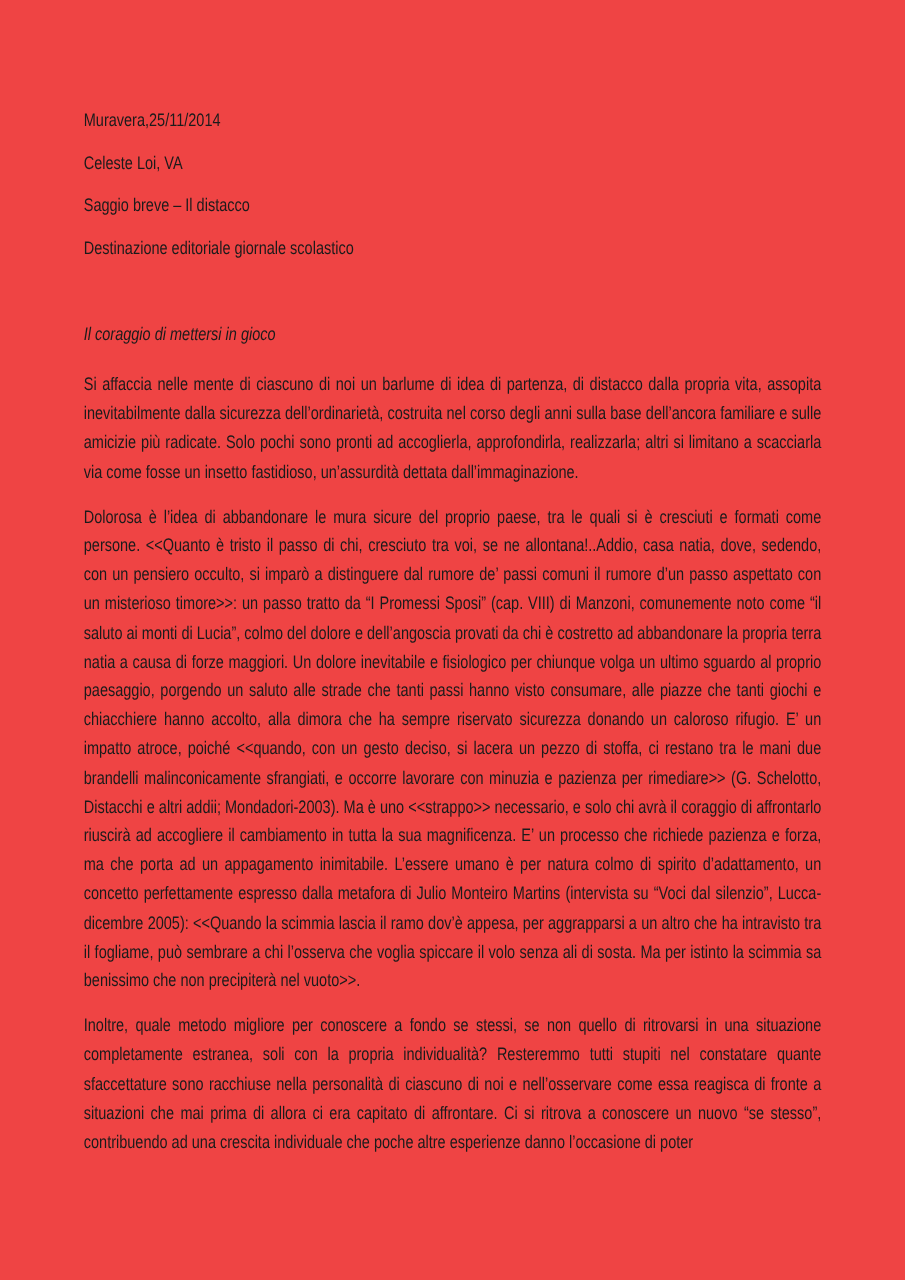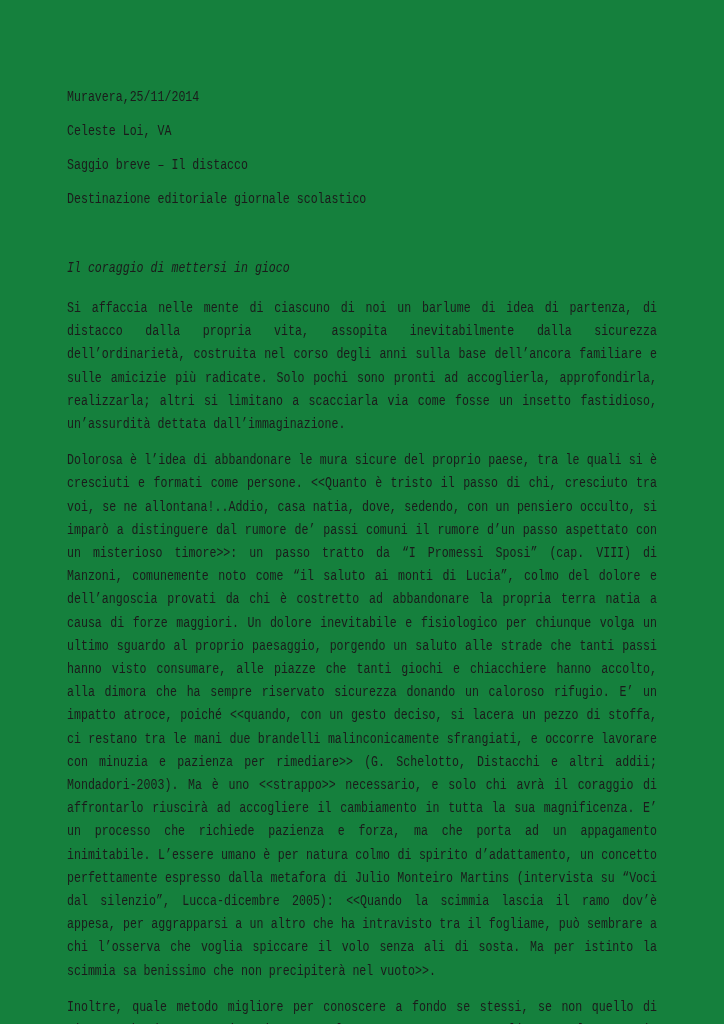--- a/index.html
+++ b/index.html
@@ -12,23 +12,22 @@
     height: 1024px;
     overflow: hidden;
     font-family: "Liberation Sans", sans-serif;
     color: #1b1b1b;
   }
   .page {
     box-sizing: border-box;
     width: 724px;
     height: 1024px;
     padding: 86px 67px 0 67px;
-    background: #15803d;
+    background: #ef4444;
     overflow: hidden;
-    font-family: Liberation Mono, monospace;
   }
   
   .condense {
     transform: scaleX(0.8);
     transform-origin: top left;
     width: 125%;
   }
   .hline {
     margin: 0 0 11px 0;
     font-size: 14.5px;

